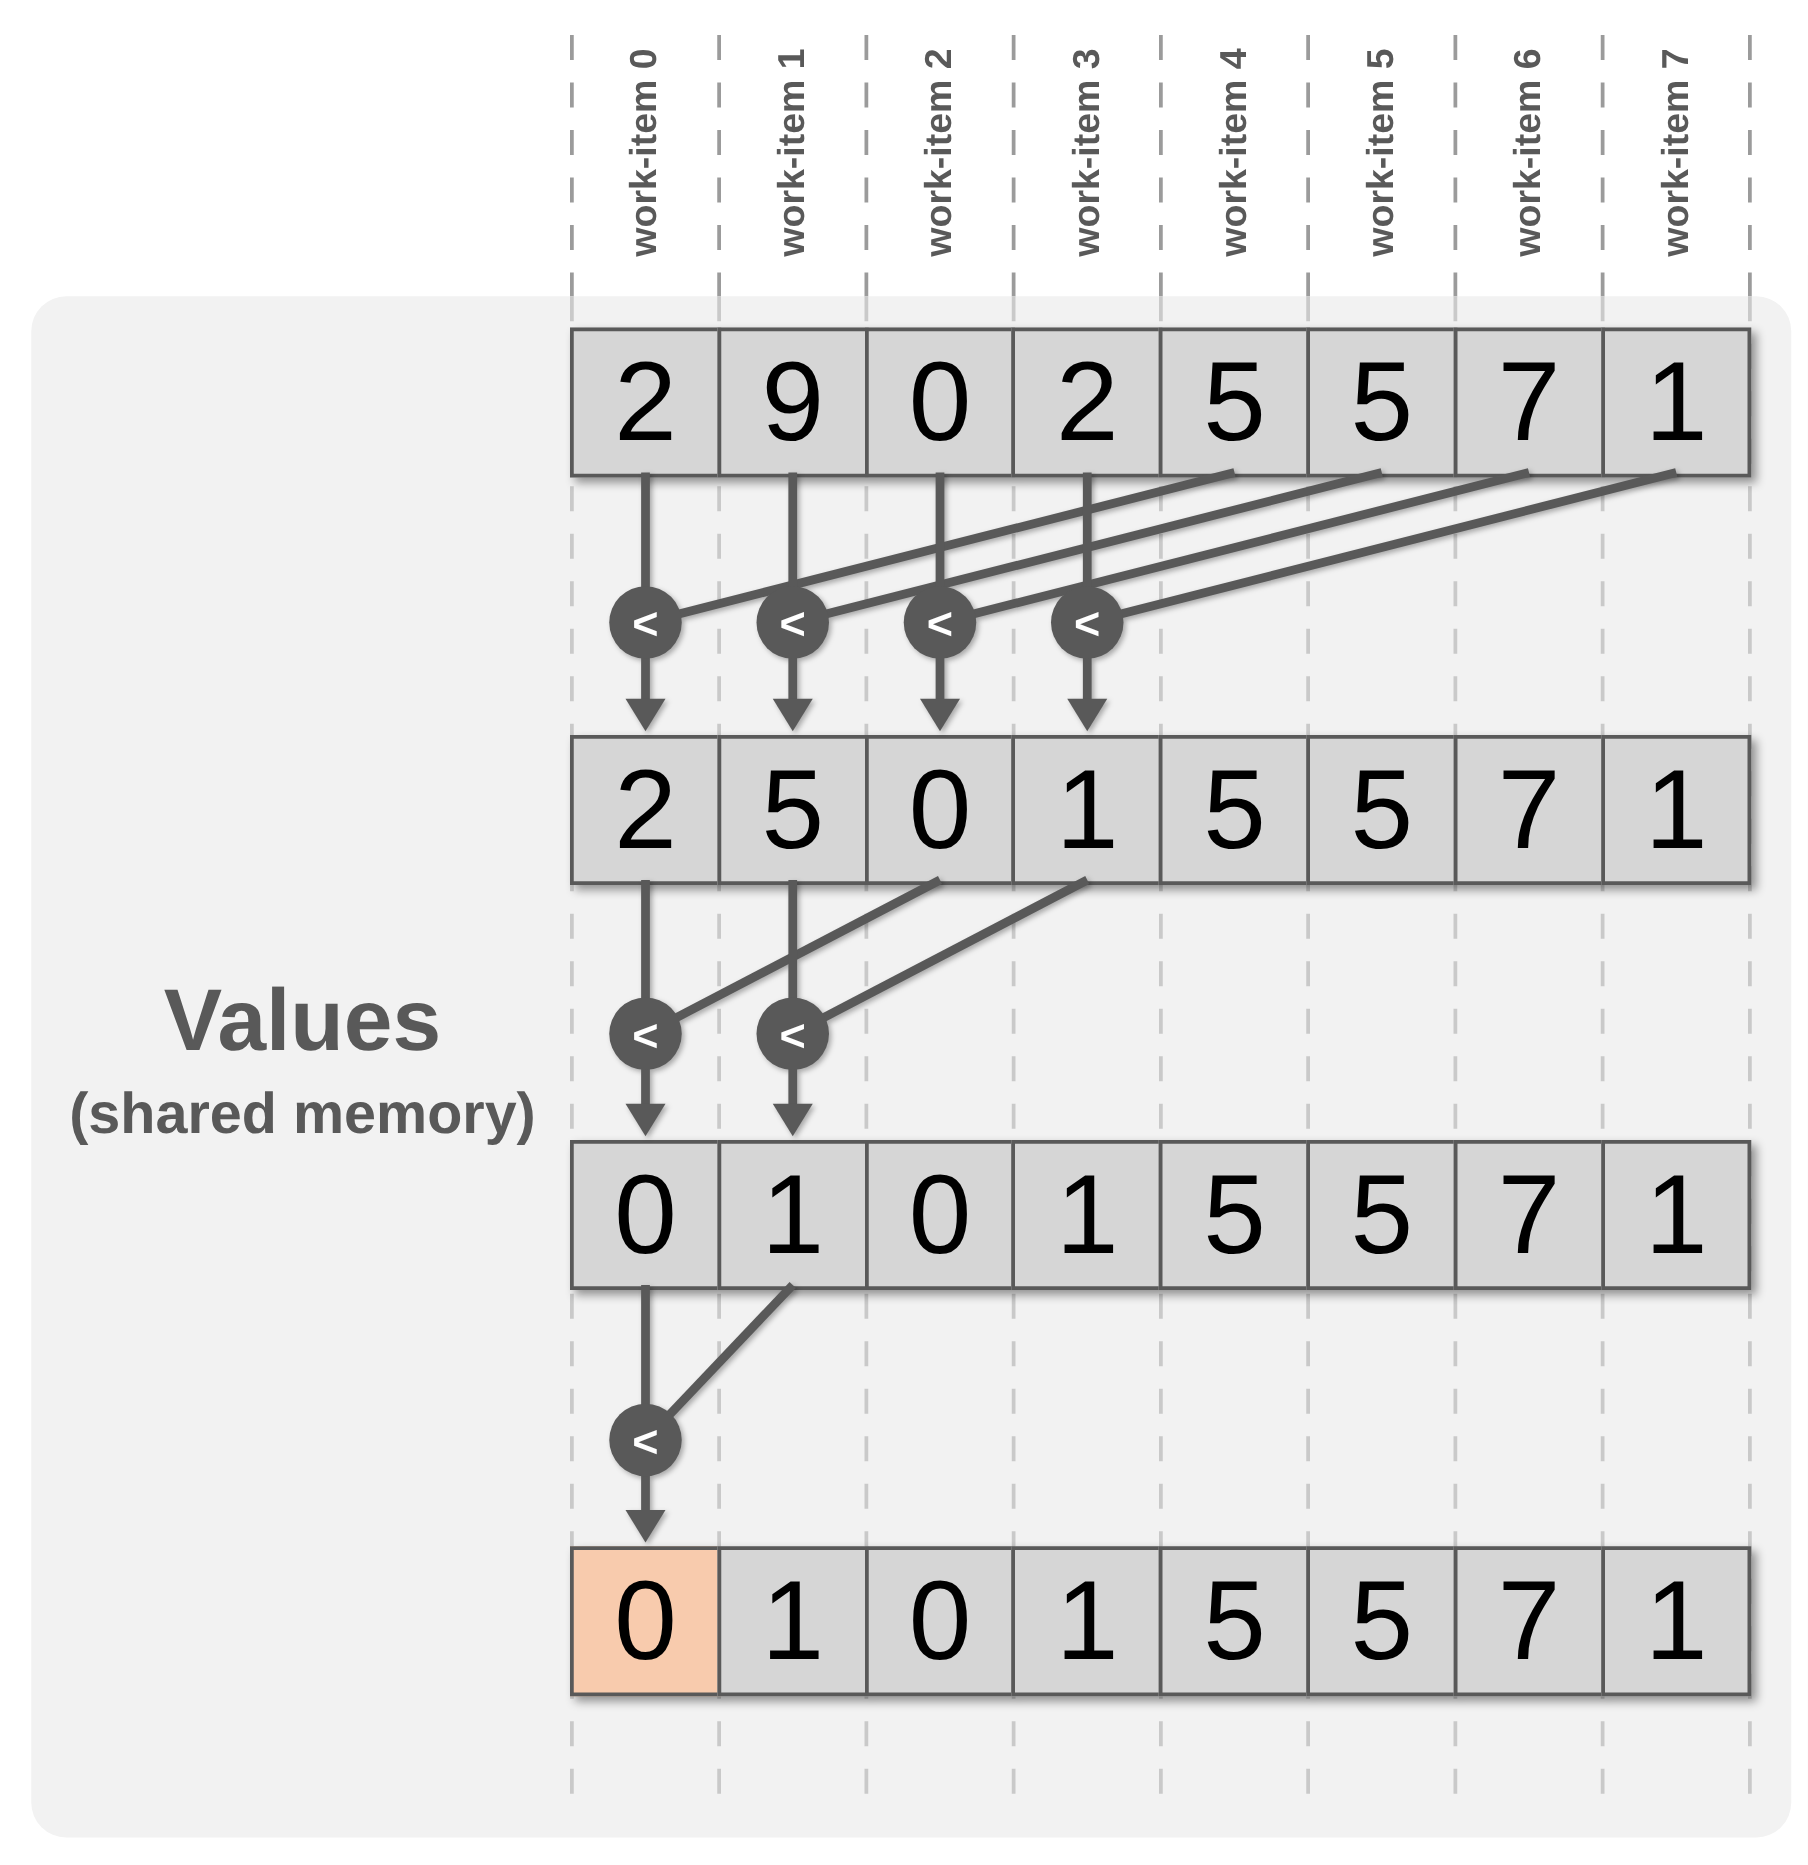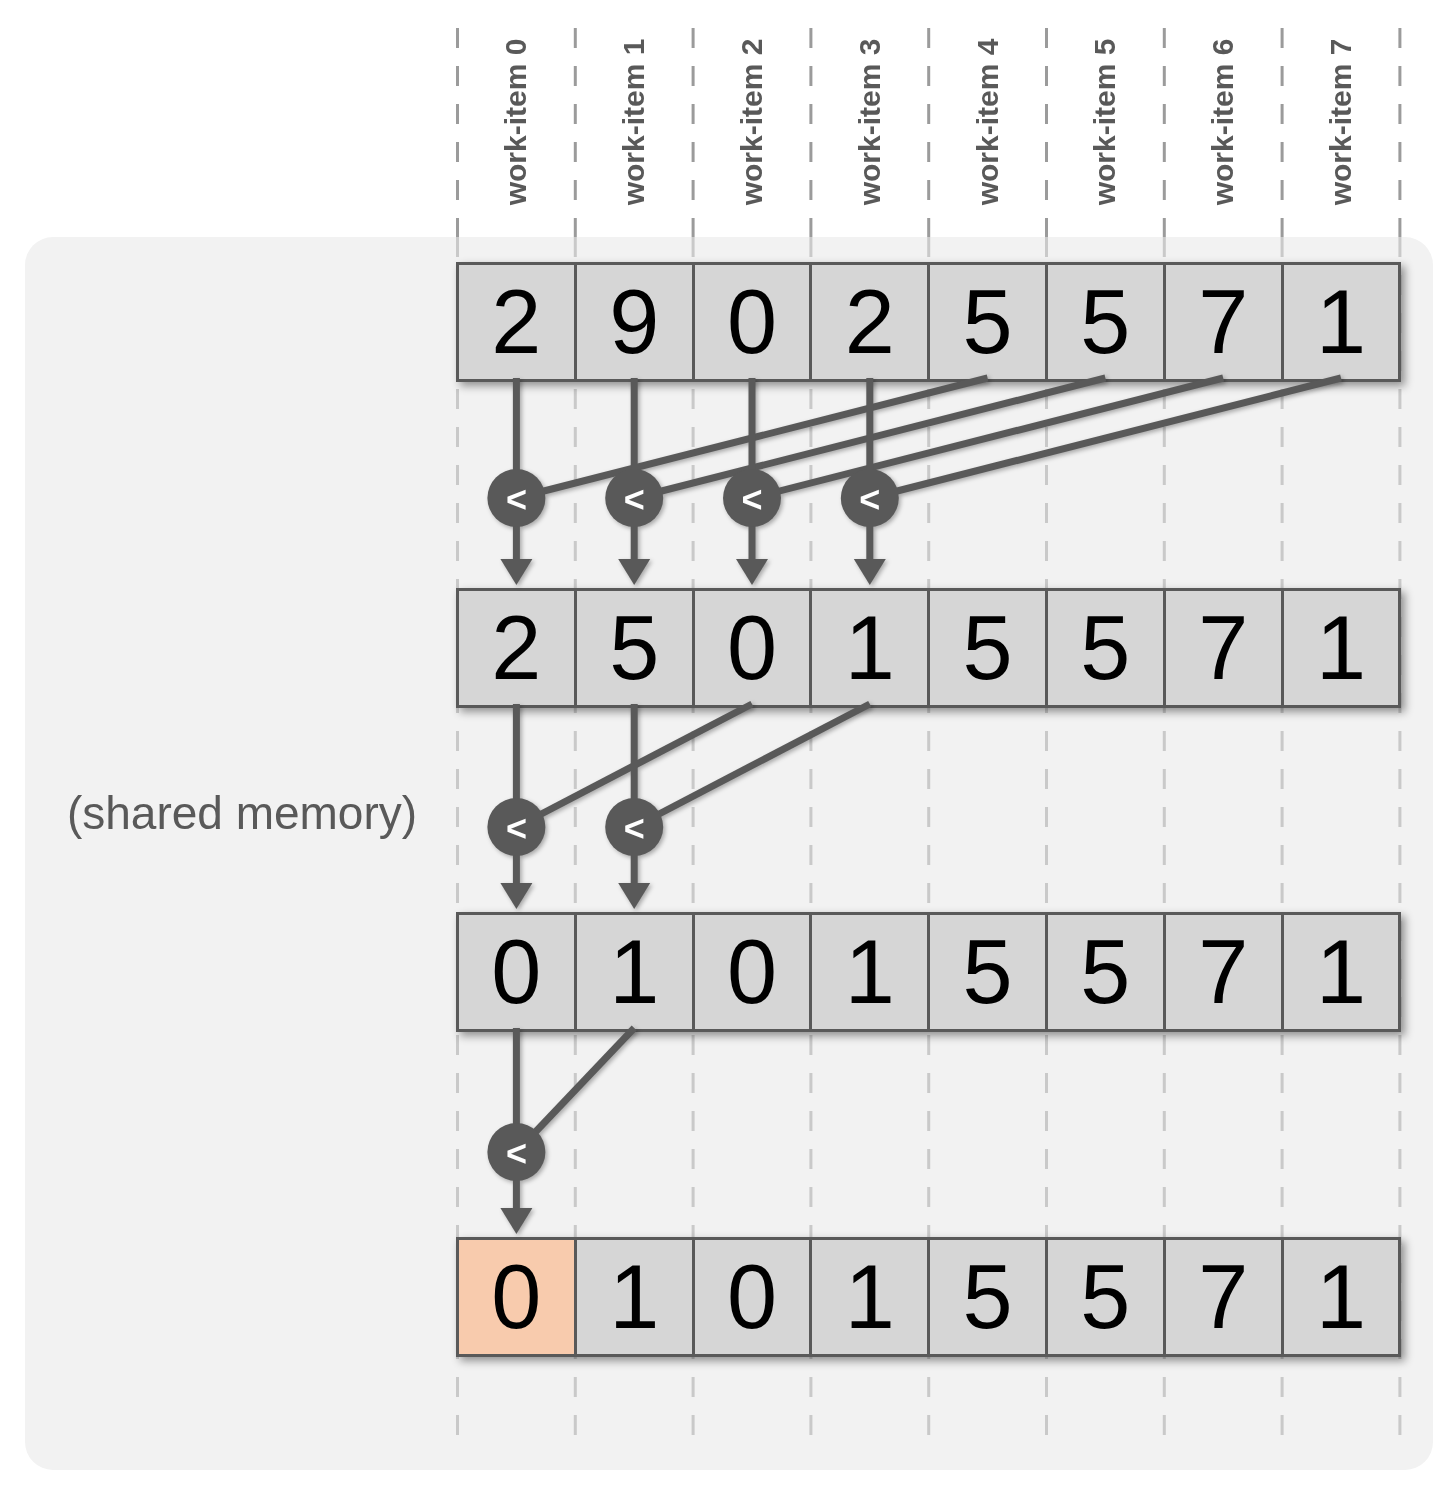--- a/index.html
+++ b/index.html
@@ -33,21 +33,21 @@
     transform:translate(-50%,-50%) rotate(-90deg);
     white-space:nowrap;
     font-size:30px;font-weight:700;color:#595959;
   }
   #values-title{
     position:absolute;
     left:22px;top:778px;width:440px;
     text-align:center;color:#595959;
   }
   #values-title .main{font-size:70px;font-weight:700;line-height:1.1;}
-  #values-title .sub{font-size:46px;font-weight:400;line-height:1.1;margin-top:10px;}
+  #values-title .sub{font-size:46px;font-weight:700;line-height:1.1;margin-top:10px;}
 </style>
 </head>
 <body>
 
 <div id="stage">
 
   <div id="panel" style="left: 25px; top: 237px; width: 1408px; height: 1233px; background: rgb(242, 242, 242);"></div>
 
   <svg id="underlay" class="layer" width="1446" height="1492" viewBox="0 0 1446 1492">
       <line x1="457.5" y1="28" x2="457.5" y2="237" stroke="#9b9b9b" stroke-width="3" stroke-dasharray="20 18"></line>
@@ -75,20 +75,21 @@
       <div class="col-label" style="left: 634.2px; top: 122px;">work-item 1</div>
       <div class="col-label" style="left: 752px; top: 122px;">work-item 2</div>
       <div class="col-label" style="left: 869.8px; top: 122px;">work-item 3</div>
       <div class="col-label" style="left: 987.6px; top: 122px;">work-item 4</div>
       <div class="col-label" style="left: 1105.4px; top: 122px;">work-item 5</div>
       <div class="col-label" style="left: 1223.2px; top: 122px;">work-item 6</div>
       <div class="col-label" style="left: 1341px; top: 122px;">work-item 7</div>
     </div>
 
   <div id="values-title">
+    <div class="main">Values</div>
     <div class="sub">(shared memory)</div>
   </div>
 
   <div id="rows">
       <div class="mem-row" style="left: 456px; top: 261.5px; width: 945.4px; height: 120px;">
         <div class="mem-cell" style="left: 0px; top: 0px; width: 120.8px; height: 120px; background: rgb(214, 214, 214); border-color: rgb(89, 89, 89); color: rgb(0, 0, 0);">2</div>
         <div class="mem-cell" style="left: 117.8px; top: 0px; width: 120.8px; height: 120px; background: rgb(214, 214, 214); border-color: rgb(89, 89, 89); color: rgb(0, 0, 0);">9</div>
         <div class="mem-cell" style="left: 235.6px; top: 0px; width: 120.8px; height: 120px; background: rgb(214, 214, 214); border-color: rgb(89, 89, 89); color: rgb(0, 0, 0);">0</div>
         <div class="mem-cell" style="left: 353.4px; top: 0px; width: 120.8px; height: 120px; background: rgb(214, 214, 214); border-color: rgb(89, 89, 89); color: rgb(0, 0, 0);">2</div>
         <div class="mem-cell" style="left: 471.2px; top: 0px; width: 120.8px; height: 120px; background: rgb(214, 214, 214); border-color: rgb(89, 89, 89); color: rgb(0, 0, 0);">5</div>

